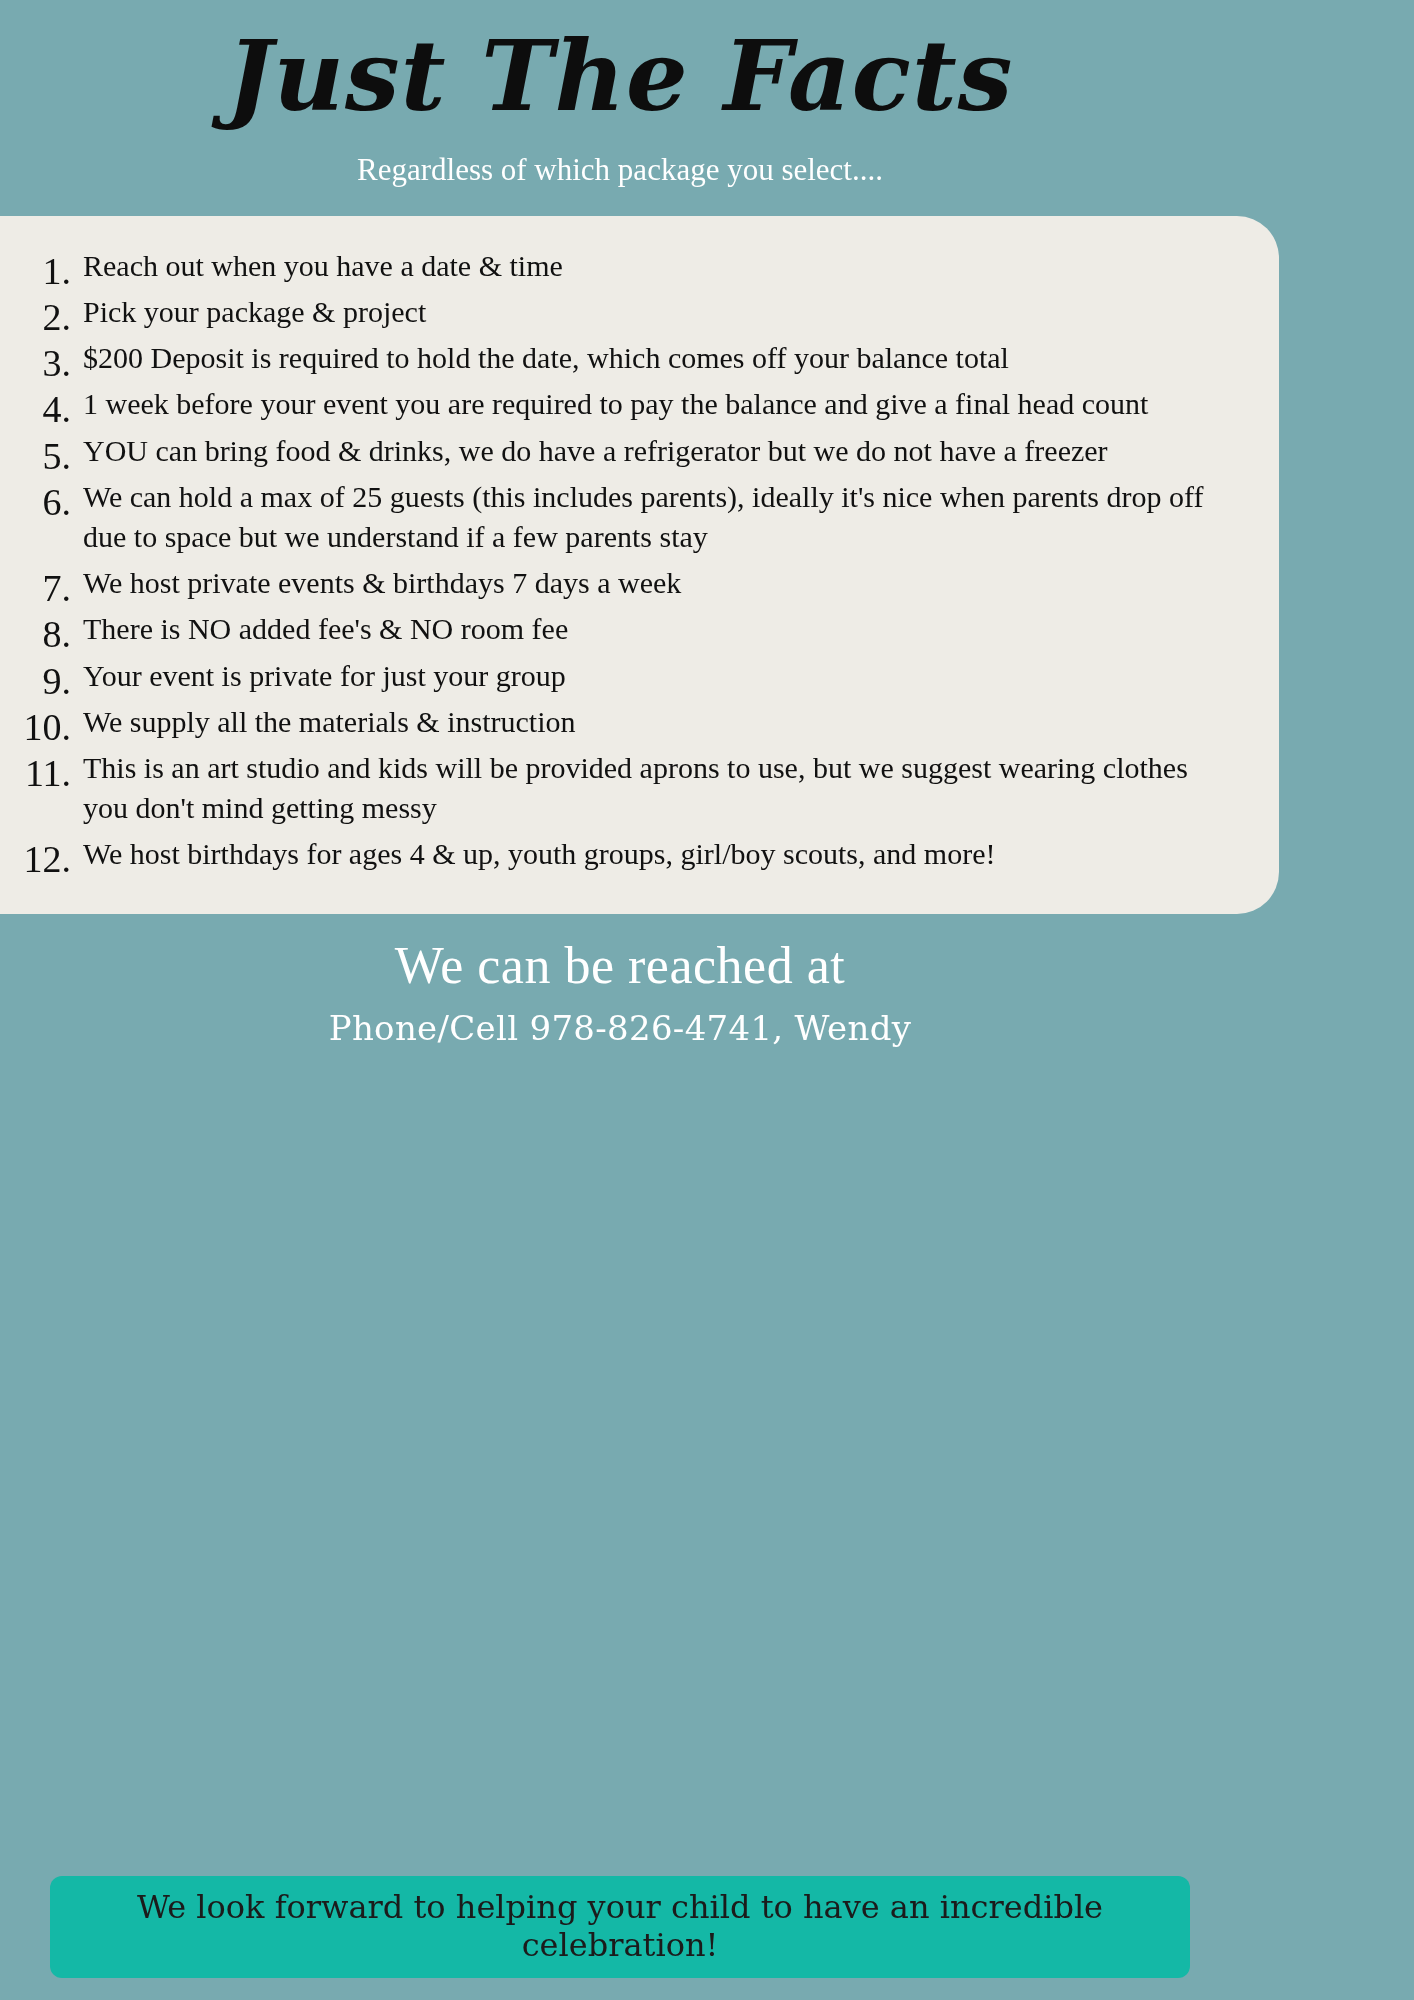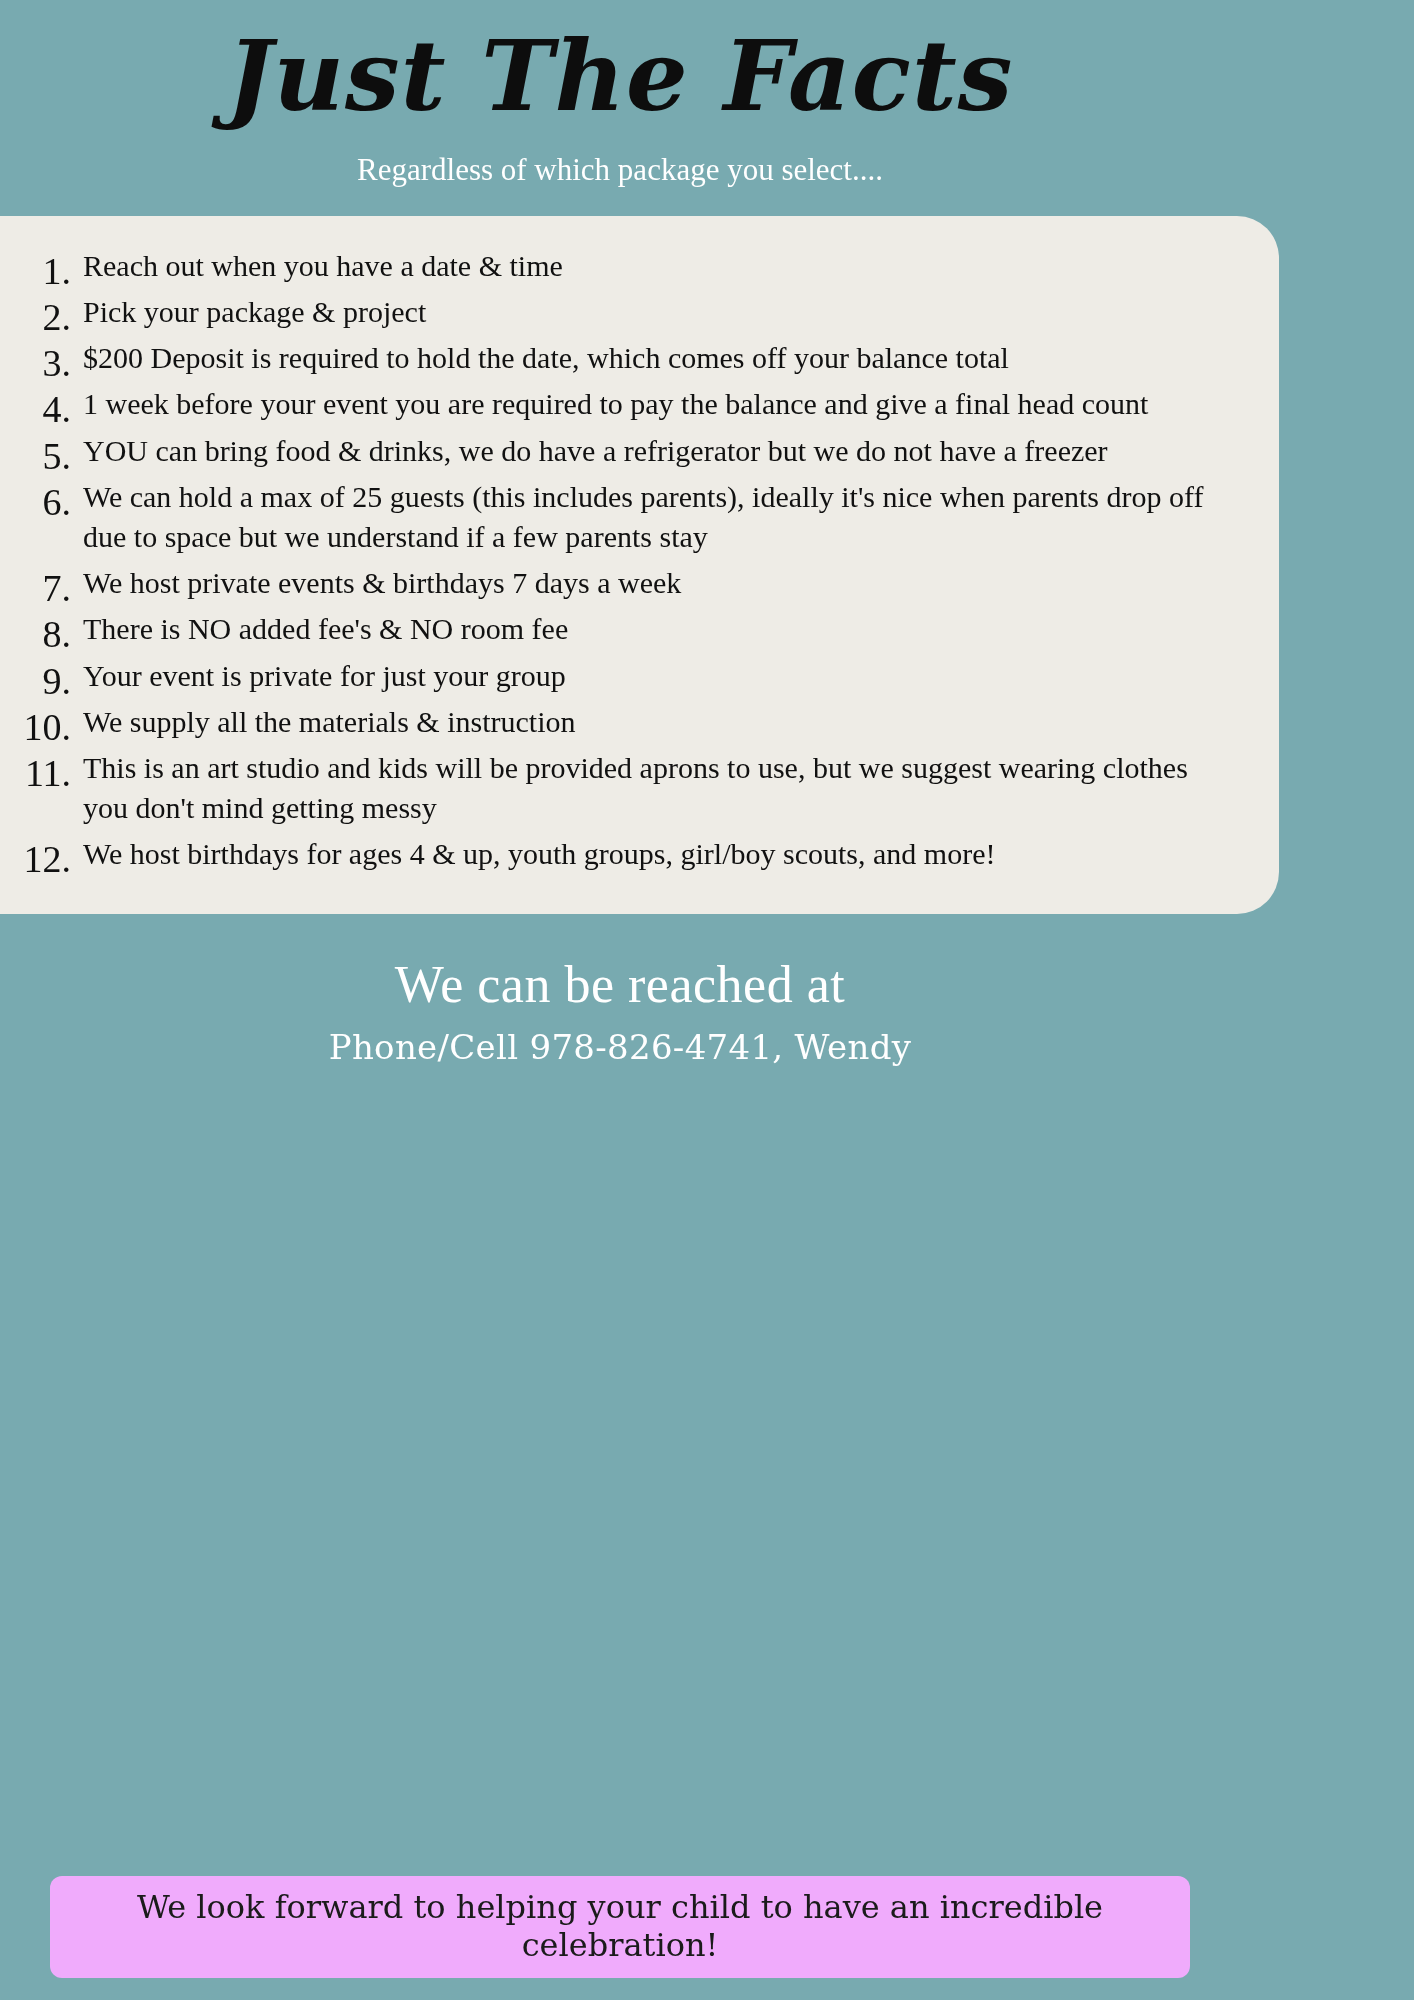--- a/index.html
+++ b/index.html
@@ -81,38 +81,38 @@
     top: 0;
     width: 66px;
     text-align: right;
     font-size: 38px;
     color: #111111;
   }
   .contact-head {
     font-family: "Liberation Serif", serif;
     font-size: 52px;
     color: #ffffff;
-    margin-top: 41px;
+    margin-top: 22px;
     text-align: center;
     letter-spacing: 0.5px;
   }
   .contact-line {
     font-family: "DejaVu Serif", serif;
     font-size: 34px;
     color: #ffffff;
     text-align: center;
     margin-top: 13px;
     letter-spacing: 0.3px;
   }
   .banner {
     position: absolute;
     left: 50px;
     right: 50px;
     bottom: 22px;
-    background: #f0abfc;
+    background: #14b8a6;
     border-radius: 12px;
     padding: 12px 10px 14px 10px;
     text-align: center;
     font-family: "DejaVu Serif", serif;
     font-size: 32px;
     color: #1b1b1b;
   }
 </style>
 </head>
 <body>

